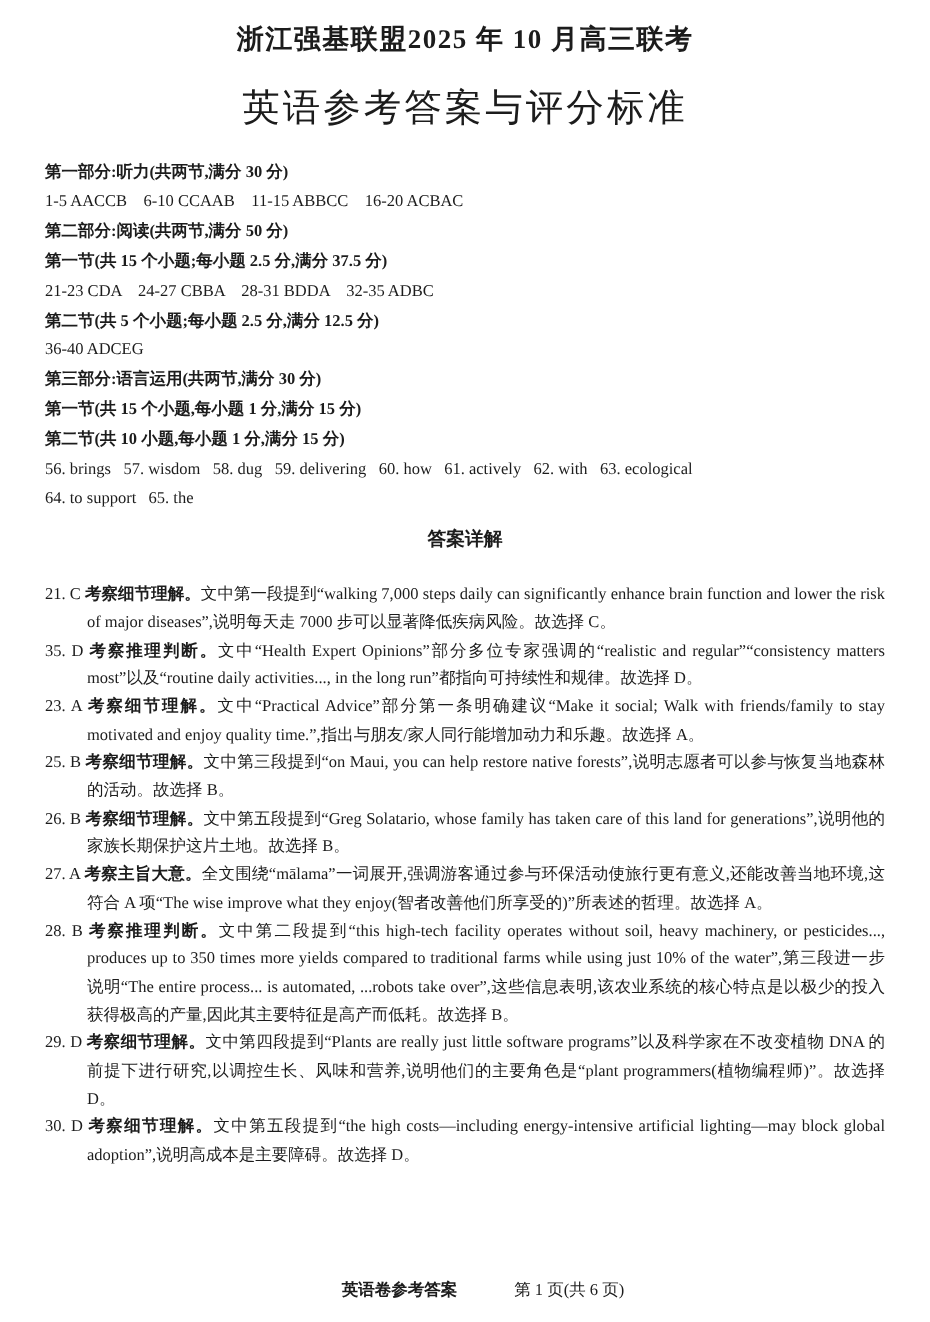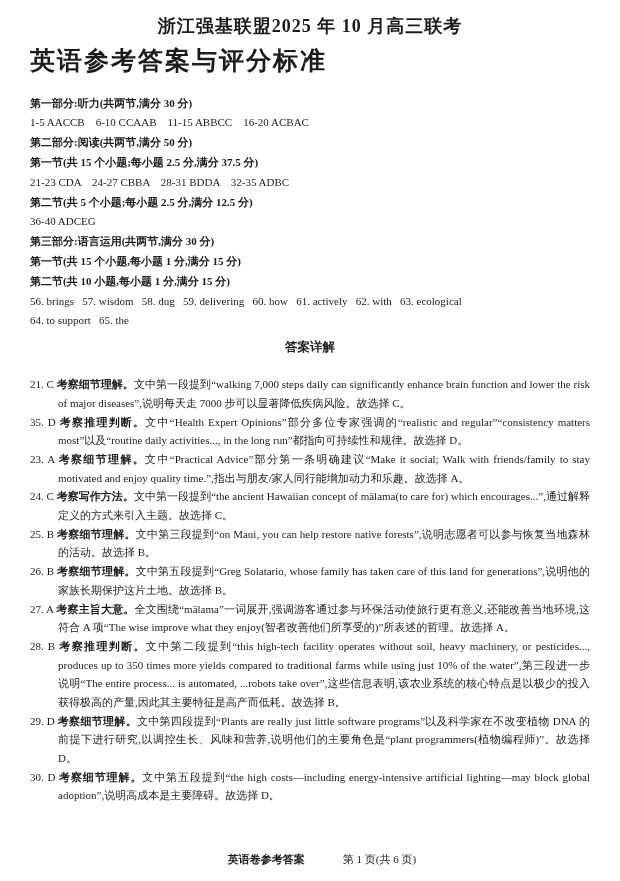--- a/index.html
+++ b/index.html
@@ -16,24 +16,25 @@
     overflow: hidden;
   }
   .title1 {
     text-align: center;
     font-size: 18px;
     font-weight: bold;
     letter-spacing: 1px;
     line-height: 1.4;
   }
   .title2 {
+    text-align: center;
     font-size: 25px;
-    font-weight: bold;
+    font-weight: normal;
     letter-spacing: 2px;
-    margin-top: 6px;
+    margin-top: 18px;
     line-height: 1.3;
   }
   .answer-key {
     margin-top: 16px;
     font-size: 11px;
     line-height: 1.8;
   }
   .key-line { white-space: pre-wrap; }
   .key-line.bold { font-weight: bold; }
   .detail-header {
@@ -83,21 +84,20 @@
     <div class="key-line">56. brings   57. wisdom   58. dug   59. delivering   60. how   61. actively   62. with   63. ecological</div>
     <div class="key-line">64. to support   65. the</div>
   </div>
 
   <div class="detail-header">答案详解</div>
 
   <div class="explanations">
     <p class="exp"><span class="num">21. C</span> <span class="cat">考察细节理解。</span><span class="body">文中第一段提到“walking 7,000 steps daily can significantly enhance brain function and lower the risk of major diseases”,说明每天走 7000 步可以显著降低疾病风险。故选择 C。</span></p>
     <p class="exp"><span class="num">35. D</span> <span class="cat">考察推理判断。</span><span class="body">文中“Health Expert Opinions”部分多位专家强调的“realistic and regular”“consistency matters most”以及“routine daily activities..., in the long run”都指向可持续性和规律。故选择 D。</span></p>
     <p class="exp"><span class="num">23. A</span> <span class="cat">考察细节理解。</span><span class="body">文中“Practical Advice”部分第一条明确建议“Make it social; Walk with friends/family to stay motivated and enjoy quality time.”,指出与朋友/家人同行能增加动力和乐趣。故选择 A。</span></p>
-    <p class="exp"><span class="num">24. C</span> <span class="cat">考察写作方法。</span><span class="body">文中第一段提到“the ancient Hawaiian concept of mālama(to care for) which encourages...”,通过解释定义的方式来引入主题。故选择 C。</span></p>
     <p class="exp"><span class="num">25. B</span> <span class="cat">考察细节理解。</span><span class="body">文中第三段提到“on Maui, you can help restore native forests”,说明志愿者可以参与恢复当地森林的活动。故选择 B。</span></p>
     <p class="exp"><span class="num">26. B</span> <span class="cat">考察细节理解。</span><span class="body">文中第五段提到“Greg Solatario, whose family has taken care of this land for generations”,说明他的家族长期保护这片土地。故选择 B。</span></p>
     <p class="exp"><span class="num">27. A</span> <span class="cat">考察主旨大意。</span><span class="body">全文围绕“mālama”一词展开,强调游客通过参与环保活动使旅行更有意义,还能改善当地环境,这符合 A 项“The wise improve what they enjoy(智者改善他们所享受的)”所表述的哲理。故选择 A。</span></p>
     <p class="exp"><span class="num">28. B</span> <span class="cat">考察推理判断。</span><span class="body">文中第二段提到“this high-tech facility operates without soil, heavy machinery, or pesticides..., produces up to 350 times more yields compared to traditional farms while using just 10% of the water”,第三段进一步说明“The entire process... is automated, ...robots take over”,这些信息表明,该农业系统的核心特点是以极少的投入获得极高的产量,因此其主要特征是高产而低耗。故选择 B。</span></p>
     <p class="exp"><span class="num">29. D</span> <span class="cat">考察细节理解。</span><span class="body">文中第四段提到“Plants are really just little software programs”以及科学家在不改变植物 DNA 的前提下进行研究,以调控生长、风味和营养,说明他们的主要角色是“plant programmers(植物编程师)”。故选择 D。</span></p>
     <p class="exp"><span class="num">30. D</span> <span class="cat">考察细节理解。</span><span class="body">文中第五段提到“the high costs—including energy-intensive artificial lighting—may block global adoption”,说明高成本是主要障碍。故选择 D。</span></p>
   </div>
 
   <div class="page-footer">
     <span class="footer-left">英语卷参考答案</span><span class="footer-right">第 1 页(共 6 页)</span>

